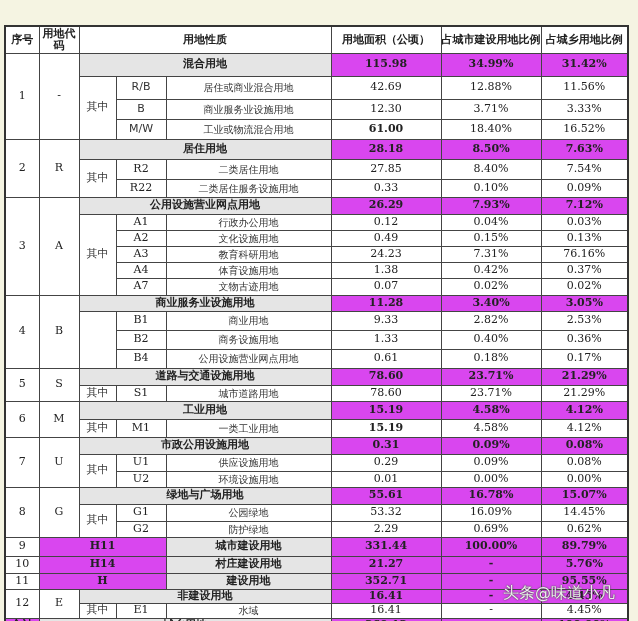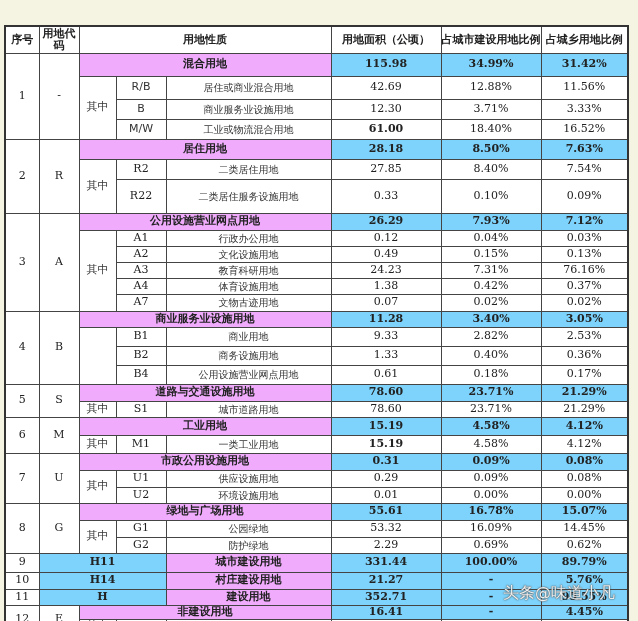--- a/index.html
+++ b/index.html
@@ -11,22 +11,22 @@
     position: absolute; left: 4px; top: 5px; width: 623px; border-collapse: collapse;
     table-layout: fixed; background: #fff; font-size: 11px;
     border: 2px solid #333;
     margin-top: 20px;
   }
   #landuse-table td, #landuse-table th {
     border: 1px solid #444; text-align: center; vertical-align: middle; padding: 0; line-height: 1.1;
     overflow: hidden; white-space: nowrap;
   }
   #landuse-table th { font-weight: bold; font-family: "DejaVu Sans", sans-serif; font-size: 11px; }
-  .g { background: #f0abfc; font-weight: bold; font-family: "DejaVu Sans", sans-serif; }
-  .gv { background: #7dd3fc; font-weight: bold; }
+  .g { background: #e5e5e5; font-weight: bold; font-family: "DejaVu Sans", sans-serif; }
+  .gv { background: #d946ef; font-weight: bold; }
   .name { font-family: "DejaVu Sans", sans-serif; font-size: 10px; color: #333; }
   .sub { font-family: "DejaVu Sans", sans-serif; font-size: 11px; color: #333; }
   .bold { font-weight: bold; }
   .wrap { white-space: normal !important; }
   #watermark {
     position: absolute; left: 503px; top: 583px; font-family: "DejaVu Sans", sans-serif;
     font-size: 16px; color: rgba(255,255,255,0.9); text-shadow: 0 0 2px #555, 0 0 1px #333;
     letter-spacing: 0px;
   }
 </style>
@@ -96,21 +96,21 @@
       <td class="gv">7.63%</td>
     </tr>
     <tr style="height:20px">
       <td rowspan="2" class="sub">其中</td>
       <td>R2</td>
       <td class="name">二类居住用地</td>
       <td>27.85</td>
       <td>8.40%</td>
       <td>7.54%</td>
     </tr>
-    <tr style="height:34px">
+    <tr style="height:18px">
       <td>R22</td>
       <td class="name">二类居住服务设施用地</td>
       <td>0.33</td>
       <td>0.10%</td>
       <td>0.09%</td>
     </tr>
 
     <tr style="height:17px">
       <td rowspan="6">3</td>
       <td rowspan="6">A</td>

